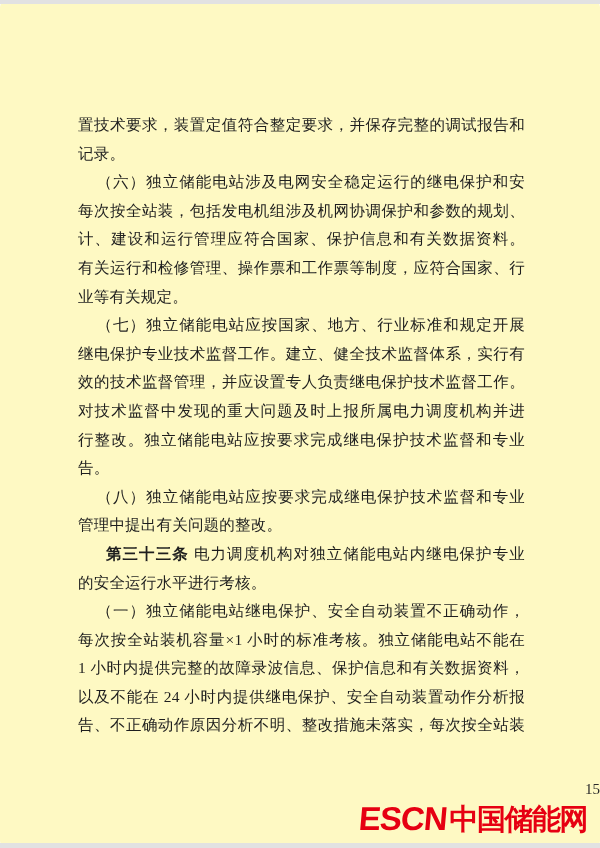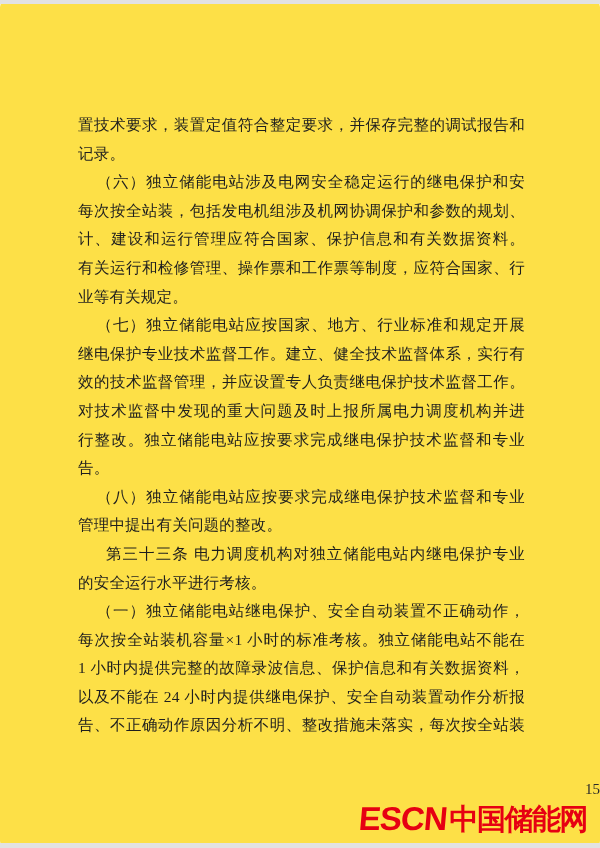--- a/index.html
+++ b/index.html
@@ -6,21 +6,21 @@
   html, body { width: 600px; height: 848px; }
   body {
     font-family: "Liberation Serif", "DejaVu Serif", serif;
     background: #ffffff;
     position: relative;
     overflow: hidden;
   }
   .page {
     position: absolute;
     inset: 0;
-    background: #fde047;
+    background: #fef9c3;
     border-radius: 7px;
   }
   .scan-edge {
     position: absolute;
     left: 0;
     width: 600px;
     background: #e2e2e2;
   }
   .scan-edge.top { top: 0; height: 4px; }
   .scan-edge.bottom { bottom: 0; height: 5px; }
@@ -40,21 +40,21 @@
     text-align: justify;
     text-align-last: justify;
     overflow: hidden;
     white-space: pre-wrap;
   }
   .doc-line.end {
     text-align-last: left;
   }
   .doc-line.ind1 { text-indent: 1.2em; }
   .doc-line.ind2 { text-indent: 1.8em; }
-  .doc-line b { font-weight: normal; }
+  .doc-line b { font-weight: bold; }
 
   .page-number {
     position: absolute;
     top: 781px;
     left: 0;
     width: 600px;
     text-align: right;
     font-size: 15px;
     color: #2a2a2a;
     font-family: "Liberation Serif", "DejaVu Serif", serif;

